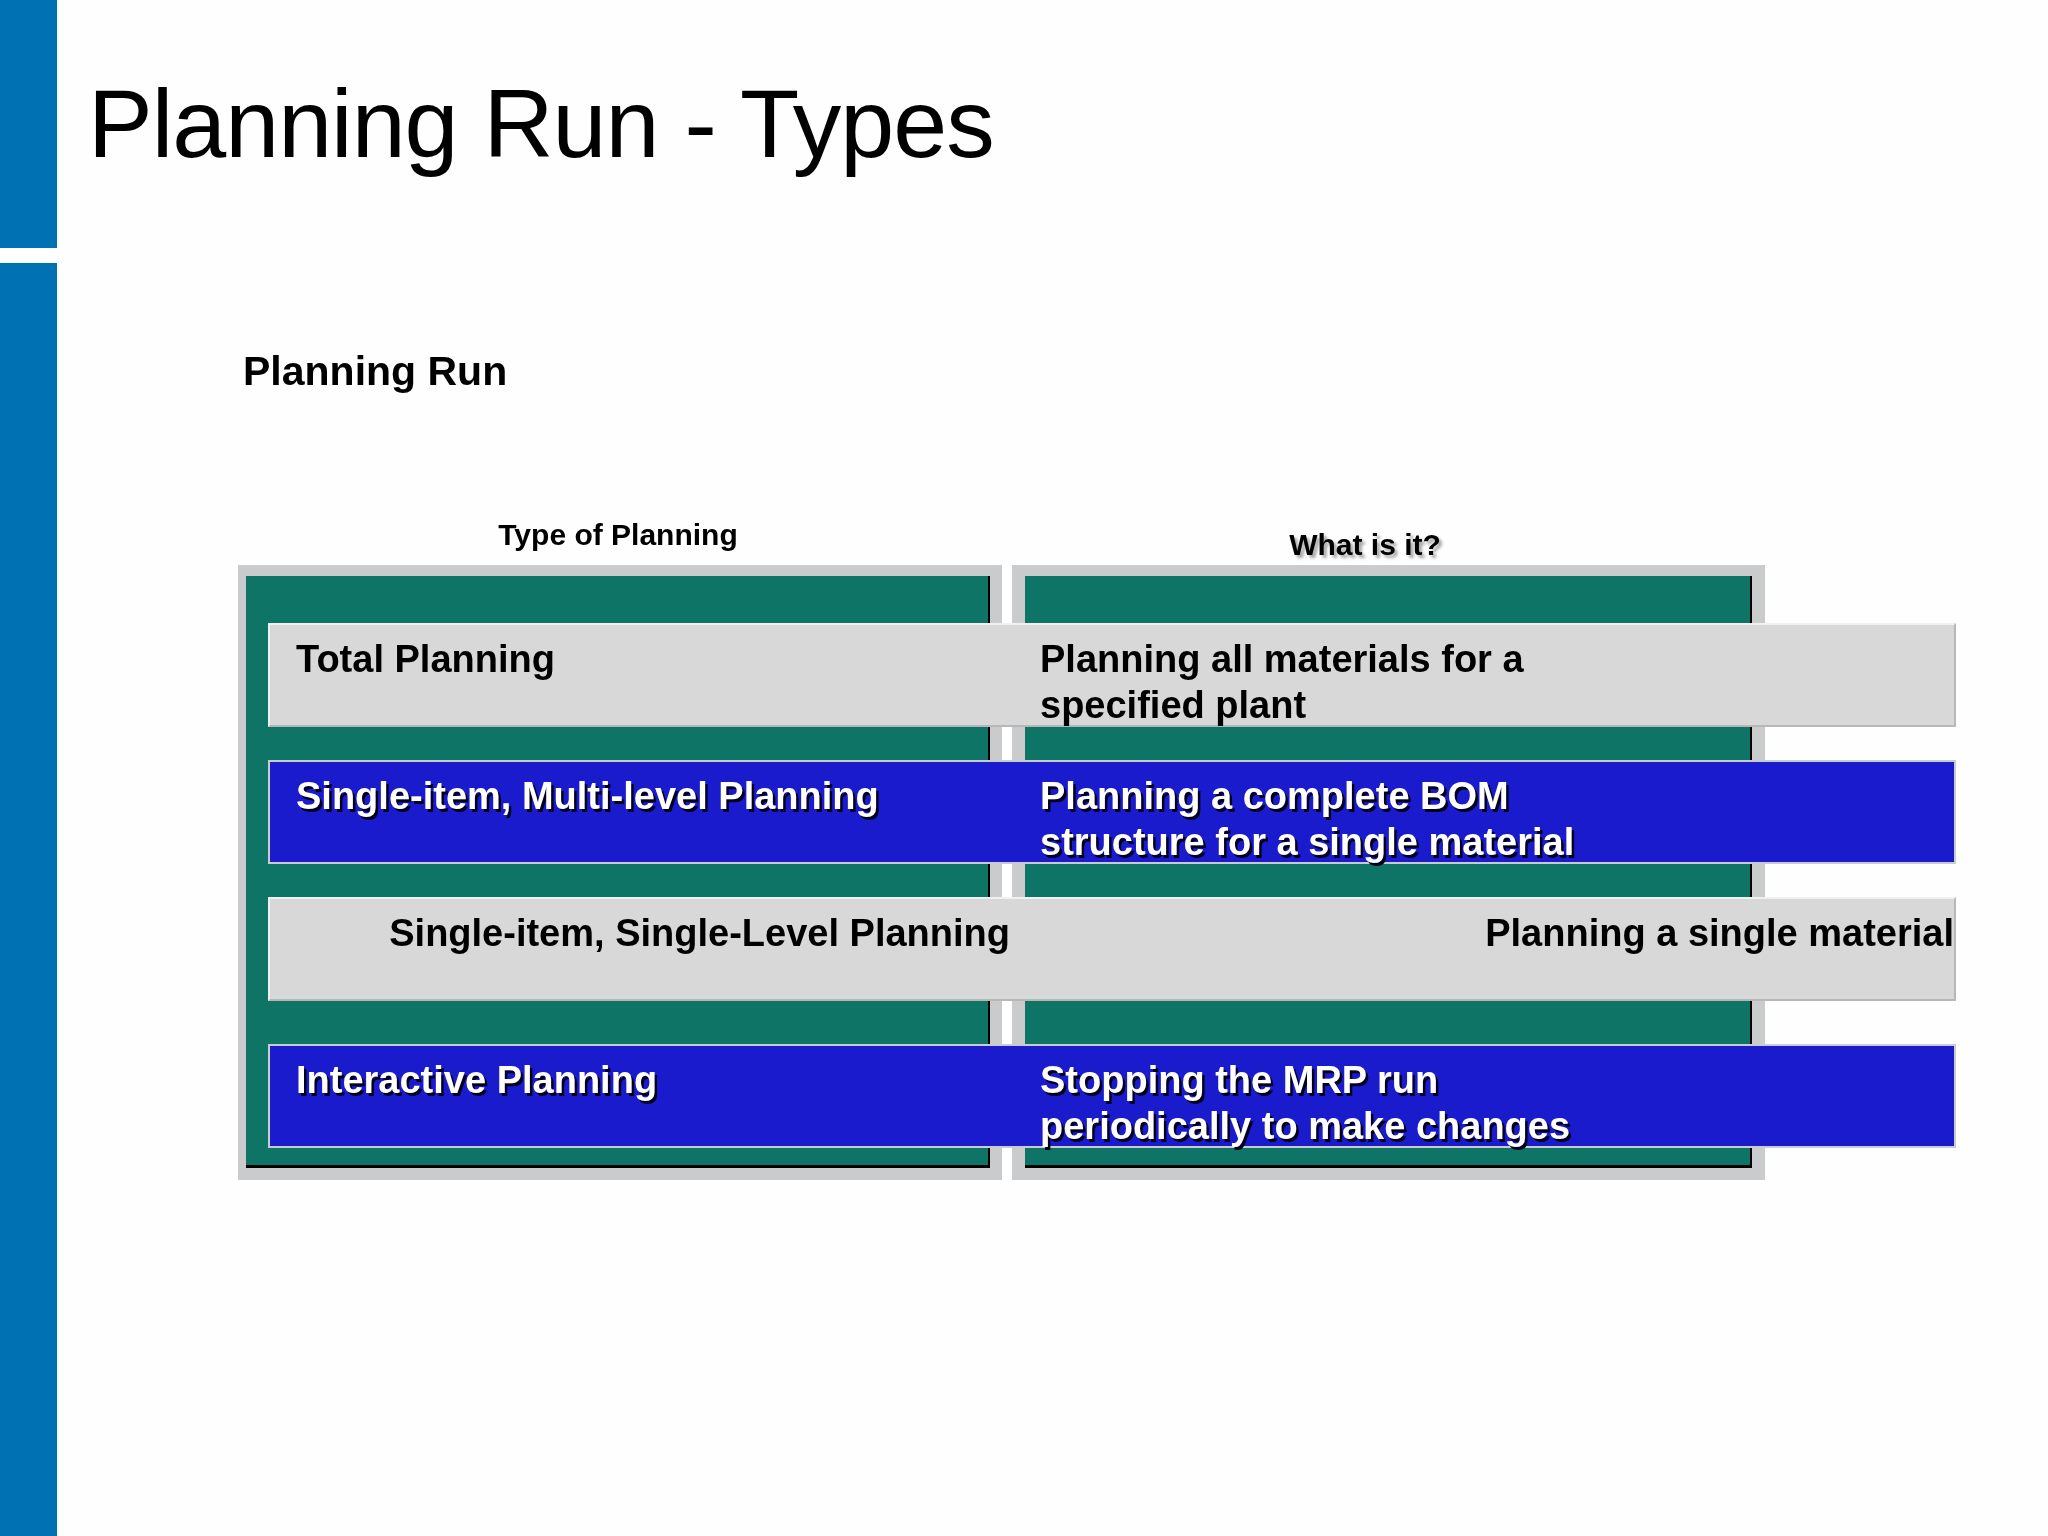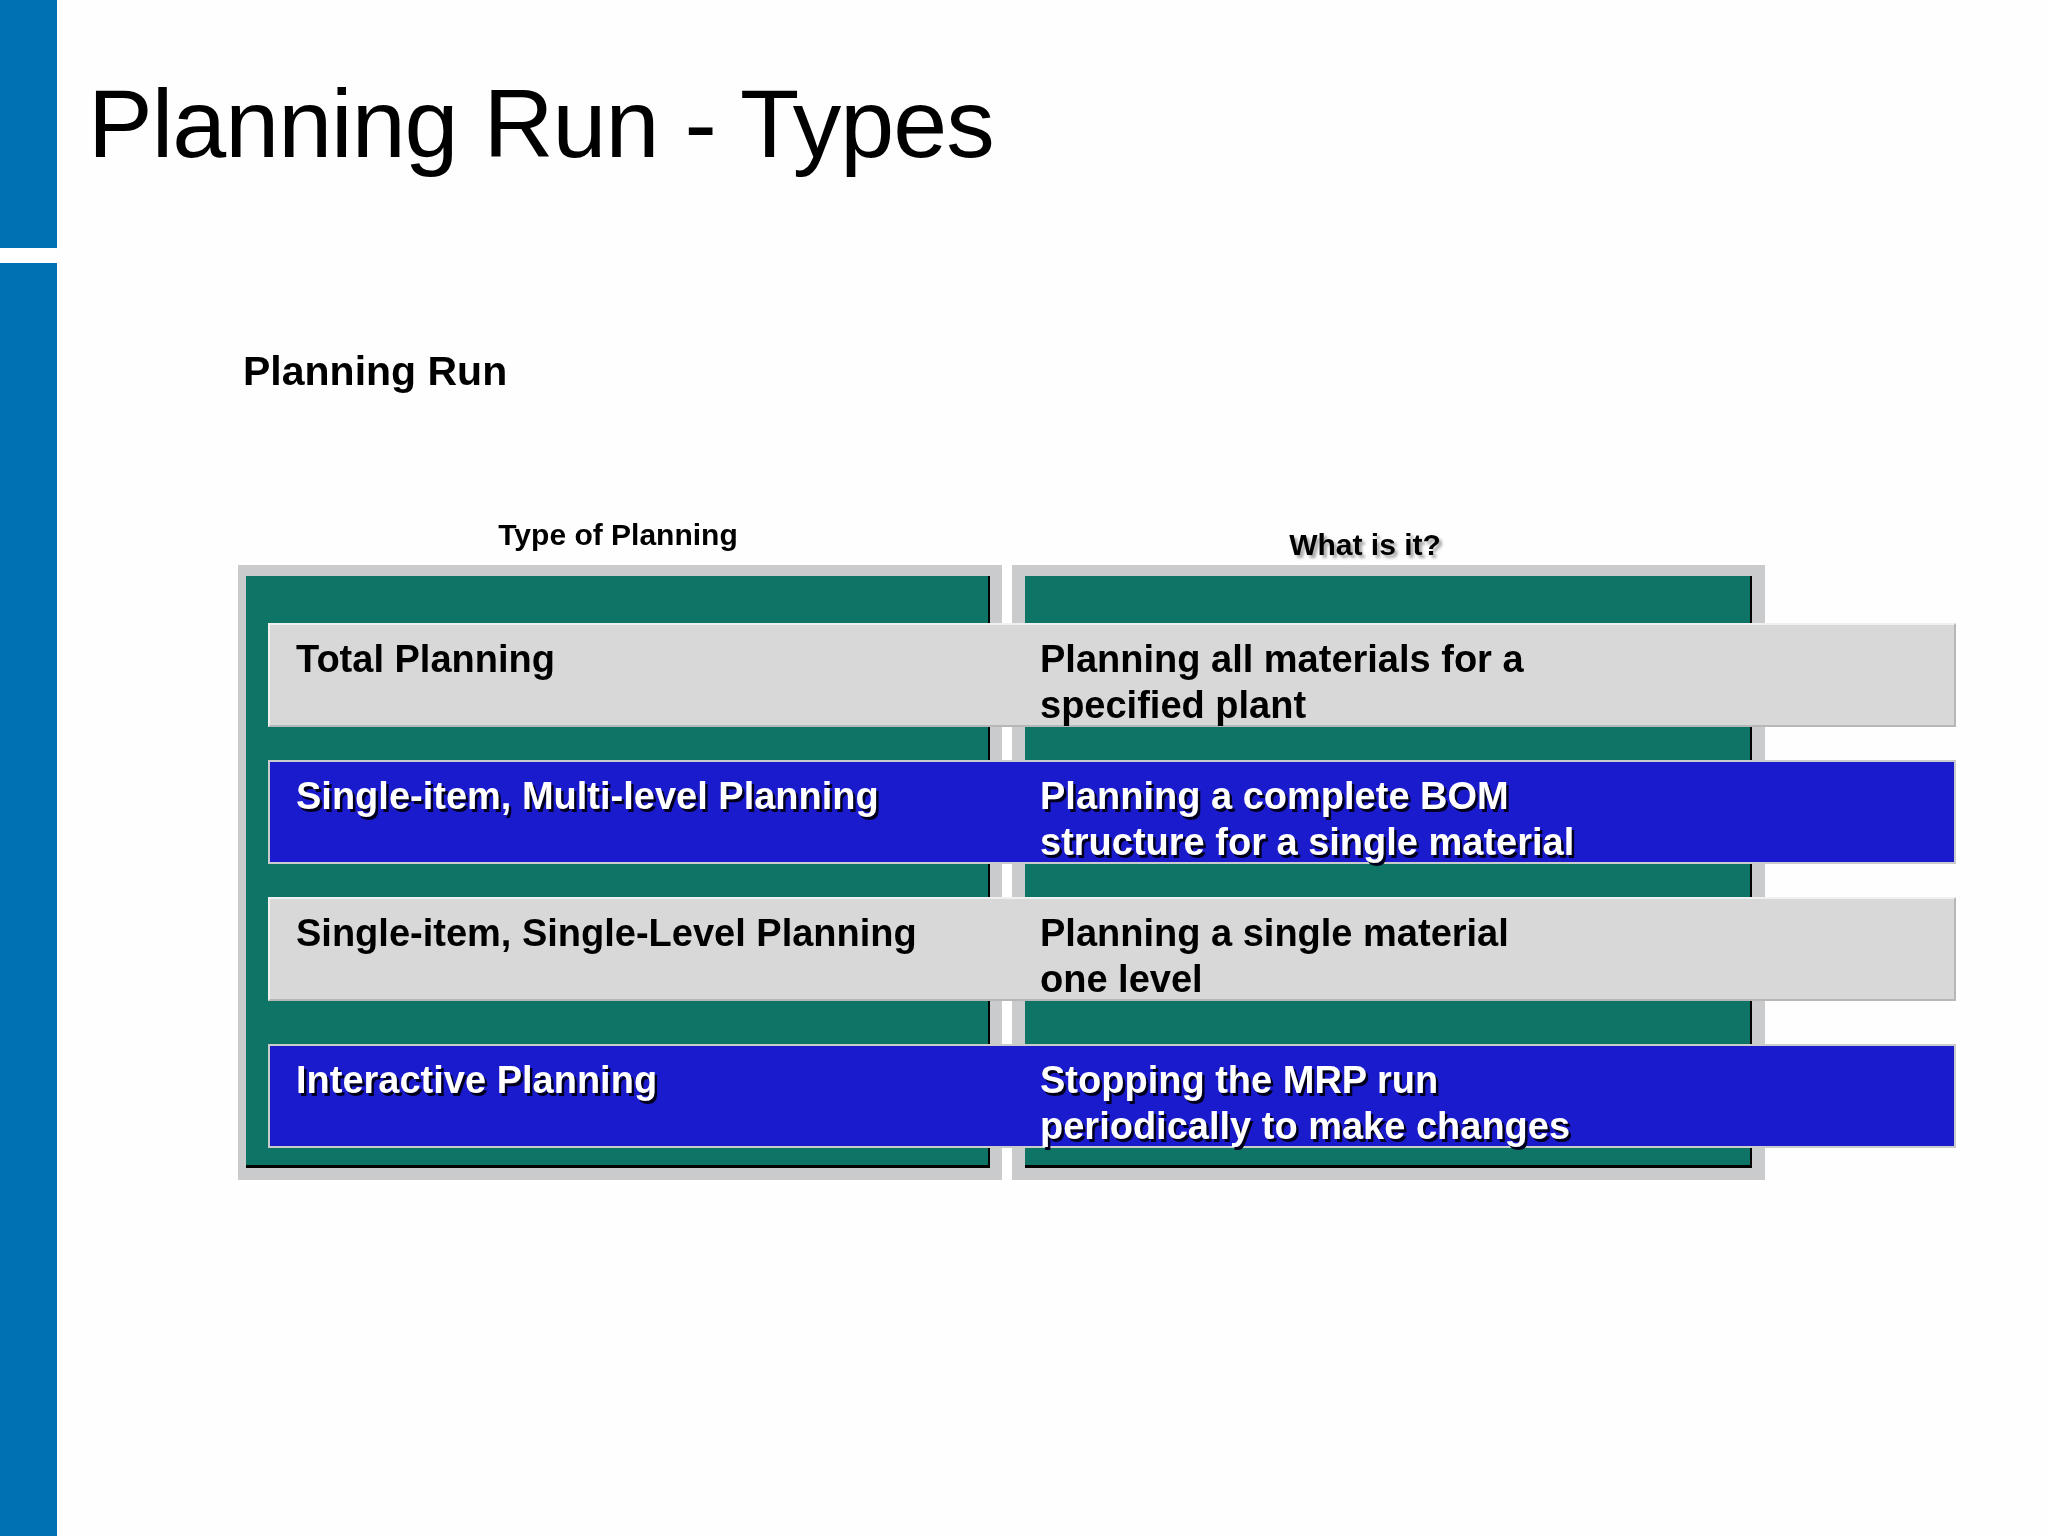--- a/index.html
+++ b/index.html
@@ -61,21 +61,21 @@
     position:absolute;left:764px;top:0;width:10px;height:100%;
     background:#ffffff;
   }
   .t-row{
     position:absolute;left:30px;width:1688px;height:104px;
     display:flex;box-sizing:border-box;
     font-size:38px;font-weight:700;line-height:1.2;
   }
   .t-row.r0{top:58px;}
   .t-row.r1{top:195px;}
-  .t-row.r2{top:332px;}
+  .t-row.r2{top:332px;text-align:right;}
   .t-row.r3{top:479px;}
   .t-row.gray{
     background:var(--row-gray);color:var(--row-text-dark);
     border:2px solid;border-color:#f0f0f0 #b7b7b7 #b7b7b7 #f0f0f0;
   }
   .t-row.blue{
     background:var(--row-blue);color:var(--row-text-light);
     border:2px solid var(--frame-gray);
     text-shadow:2.5px 2.5px 0 #00001e;
   }
@@ -120,21 +120,20 @@
       <div class="cell-desc">
         <div class="desc-line">Planning a complete BOM</div>
         <div class="desc-line">structure for a single material</div>
       </div>
     </div>
 
     <div class="t-row r2 gray">
       <div class="cell-type">Single-item, Single-Level Planning</div>
       <div class="cell-desc">
         <div class="desc-line">Planning a single material</div>
-        <div class="desc-line">one level</div>
       </div>
     </div>
 
     <div class="t-row r3 blue">
       <div class="cell-type">Interactive Planning</div>
       <div class="cell-desc">
         <div class="desc-line">Stopping the MRP run</div>
         <div class="desc-line">periodically to make changes</div>
       </div>
     </div>

